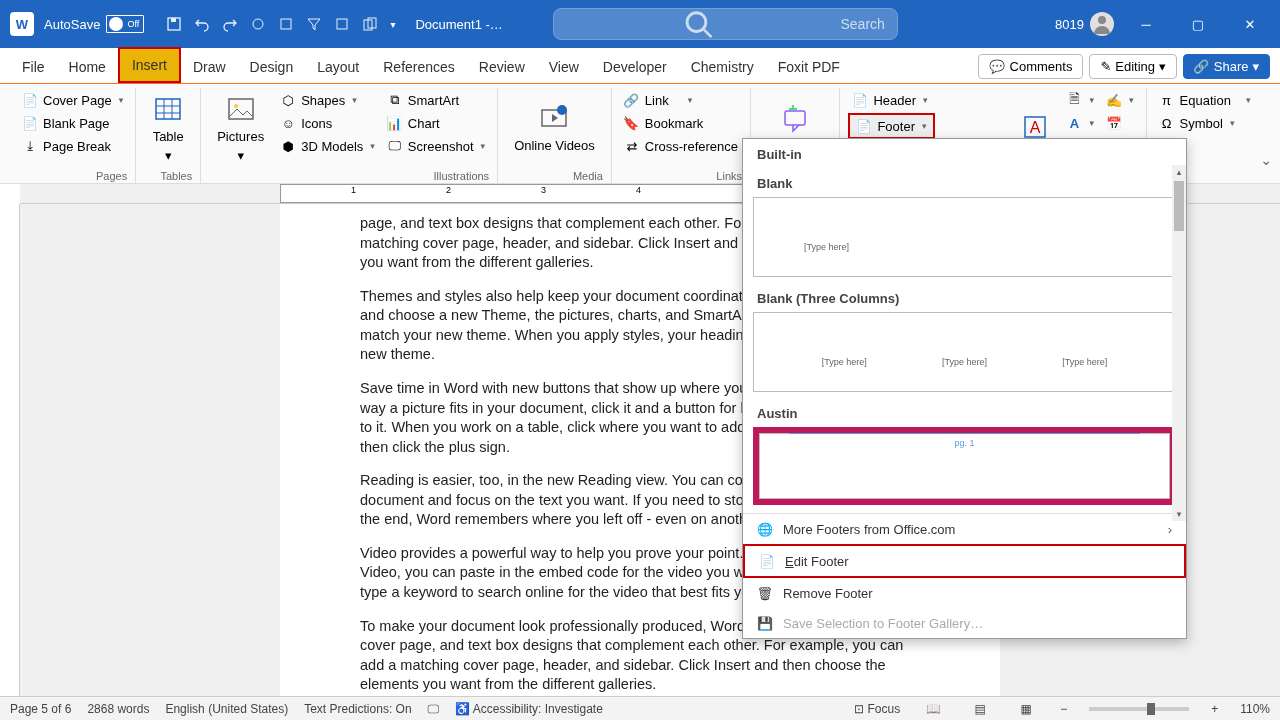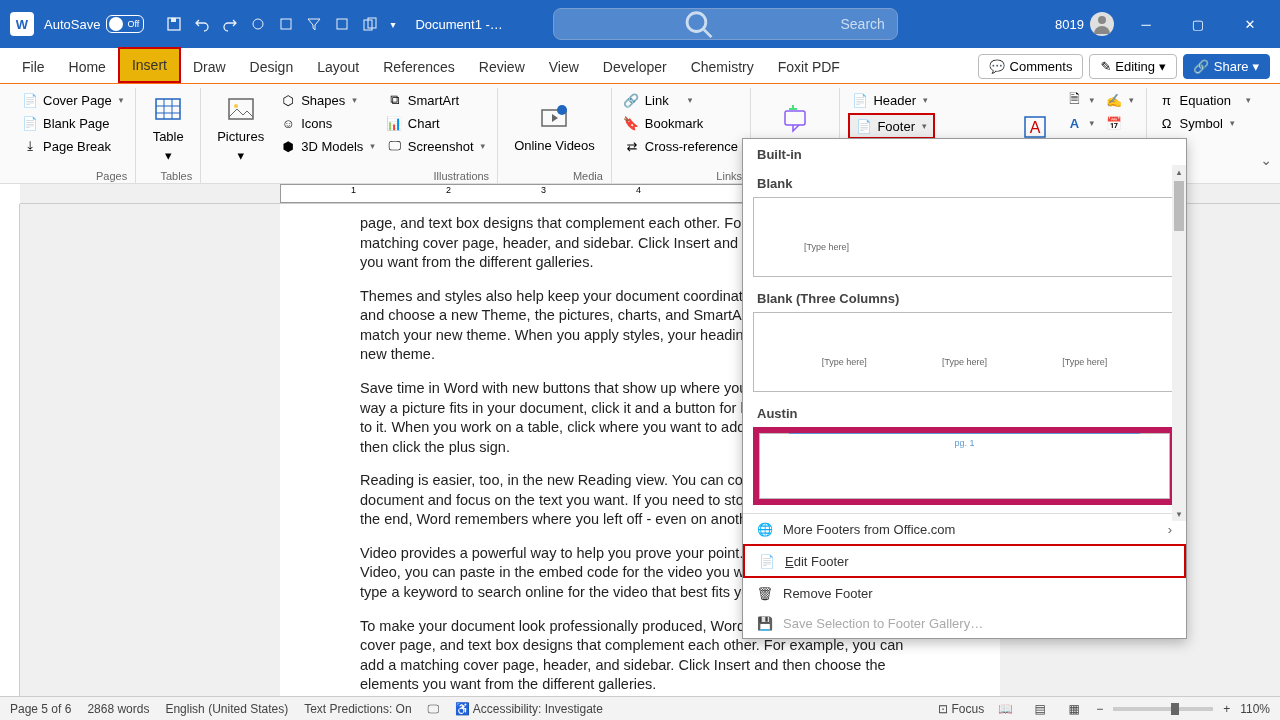--- a/index.html
+++ b/index.html
@@ -1,20 +1,20 @@
 <!DOCTYPE html>
 <html><head>
 <meta charset="utf-8">
 <style>
 *{margin:0;padding:0;box-sizing:border-box;font-family:'Segoe UI',sans-serif;user-select:none}
 body{width:1280px;height:720px;overflow:hidden;background:#fff;position:relative}
 .titlebar{height:48px;background:#2065BF;display:flex;align-items:center;color:#fff;padding:0 10px}
 .word-icon{width:24px;height:24px;background:#fff;color:#2065BF;border-radius:4px;display:flex;align-items:center;justify-content:center;font-weight:bold;font-size:13px;margin-right:10px}
 .autosave{display:flex;align-items:center;font-size:13px;margin-right:12px}
-.toggle{width:38px;height:18px;border:1px solid #fff;border-radius:6px;margin-left:6px;position:relative;display:flex;align-items:center}
+.toggle{width:38px;height:18px;border:1px solid #fff;border-radius:1px;margin-left:6px;position:relative;display:flex;align-items:center}
 .toggle-dot{width:14px;height:14px;background:#fff;border-radius:50%;margin-left:2px}
 .toggle-text{font-size:9px;margin-left:4px}
 .qat{display:flex;gap:12px;margin-left:10px;align-items:center}
 .qat-icon{width:16px;height:16px;opacity:.9}
 .doc-title{margin-left:20px;font-size:13px}
 .search-box{margin-left:50px;width:345px;height:32px;background:#5188CE;border:1px solid #789dd0;border-radius:8px;display:flex;align-items:center;padding:0 12px;color:#ccddf0}
 .search-box span{margin-left:10px;font-size:14px}
 .titlebar-right{margin-left:auto;display:flex;align-items:center;gap:12px}
 .user{display:flex;align-items:center;gap:6px;font-size:13px}
 .user-avatar{width:24px;height:24px;background:#e0e0e0;border-radius:50%;display:flex;align-items:center;justify-content:center;color:#666}
@@ -50,21 +50,21 @@
 .dd-preview.austin{align-items:flex-start;justify-content:center;padding-bottom:8px;border:6px solid #be185d;box-shadow:inset 0 0 0 1px #bbb}
 .dd-scrollbar{position:absolute;right:0;top:26px;width:14px;height:356px;background:#f0f0f0}
 .dd-thumb{width:10px;height:50px;background:#bbb;margin:2px auto}
 .dd-arrow{height:14px;display:flex;align-items:center;justify-content:center;font-size:9px;color:#666}
 .dd-footer{border-top:1px solid #ddd}
 .dd-menuitem{display:flex;align-items:center;gap:10px;padding:7px 14px;font-size:13px;color:#333}
 .dd-menuitem.disabled{color:#aaa}
 .dd-menuitem.hl{border:2px solid #c00}
 .dd-menuitem .arrow-r{margin-left:auto;font-size:13px;color:#666}
 .statusbar{position:absolute;bottom:0;left:0;right:0;height:24px;background:#f3f3f3;border-top:1px solid #ccc;display:flex;align-items:center;padding:0 10px;font-size:12px;color:#444;gap:16px}
-.statusbar .right{margin-left:auto;display:flex;align-items:center;gap:10px}
+.statusbar .right{margin-left:auto;display:flex;align-items:center;gap:22px}
 .zoom-slider{width:100px;height:4px;background:#ccc;position:relative}
 .zoom-thumb{width:8px;height:12px;background:#666;position:absolute;left:58px;top:-4px}
 .view-btn{width:24px;height:20px;display:flex;align-items:center;justify-content:center}
 .collapse-btn{position:absolute;right:8px;top:152px;font-size:14px;color:#666;z-index:50}
 svg{width:100%;height:100%}
 </style>
 </head>
 <body>
 
 <div class="titlebar">

